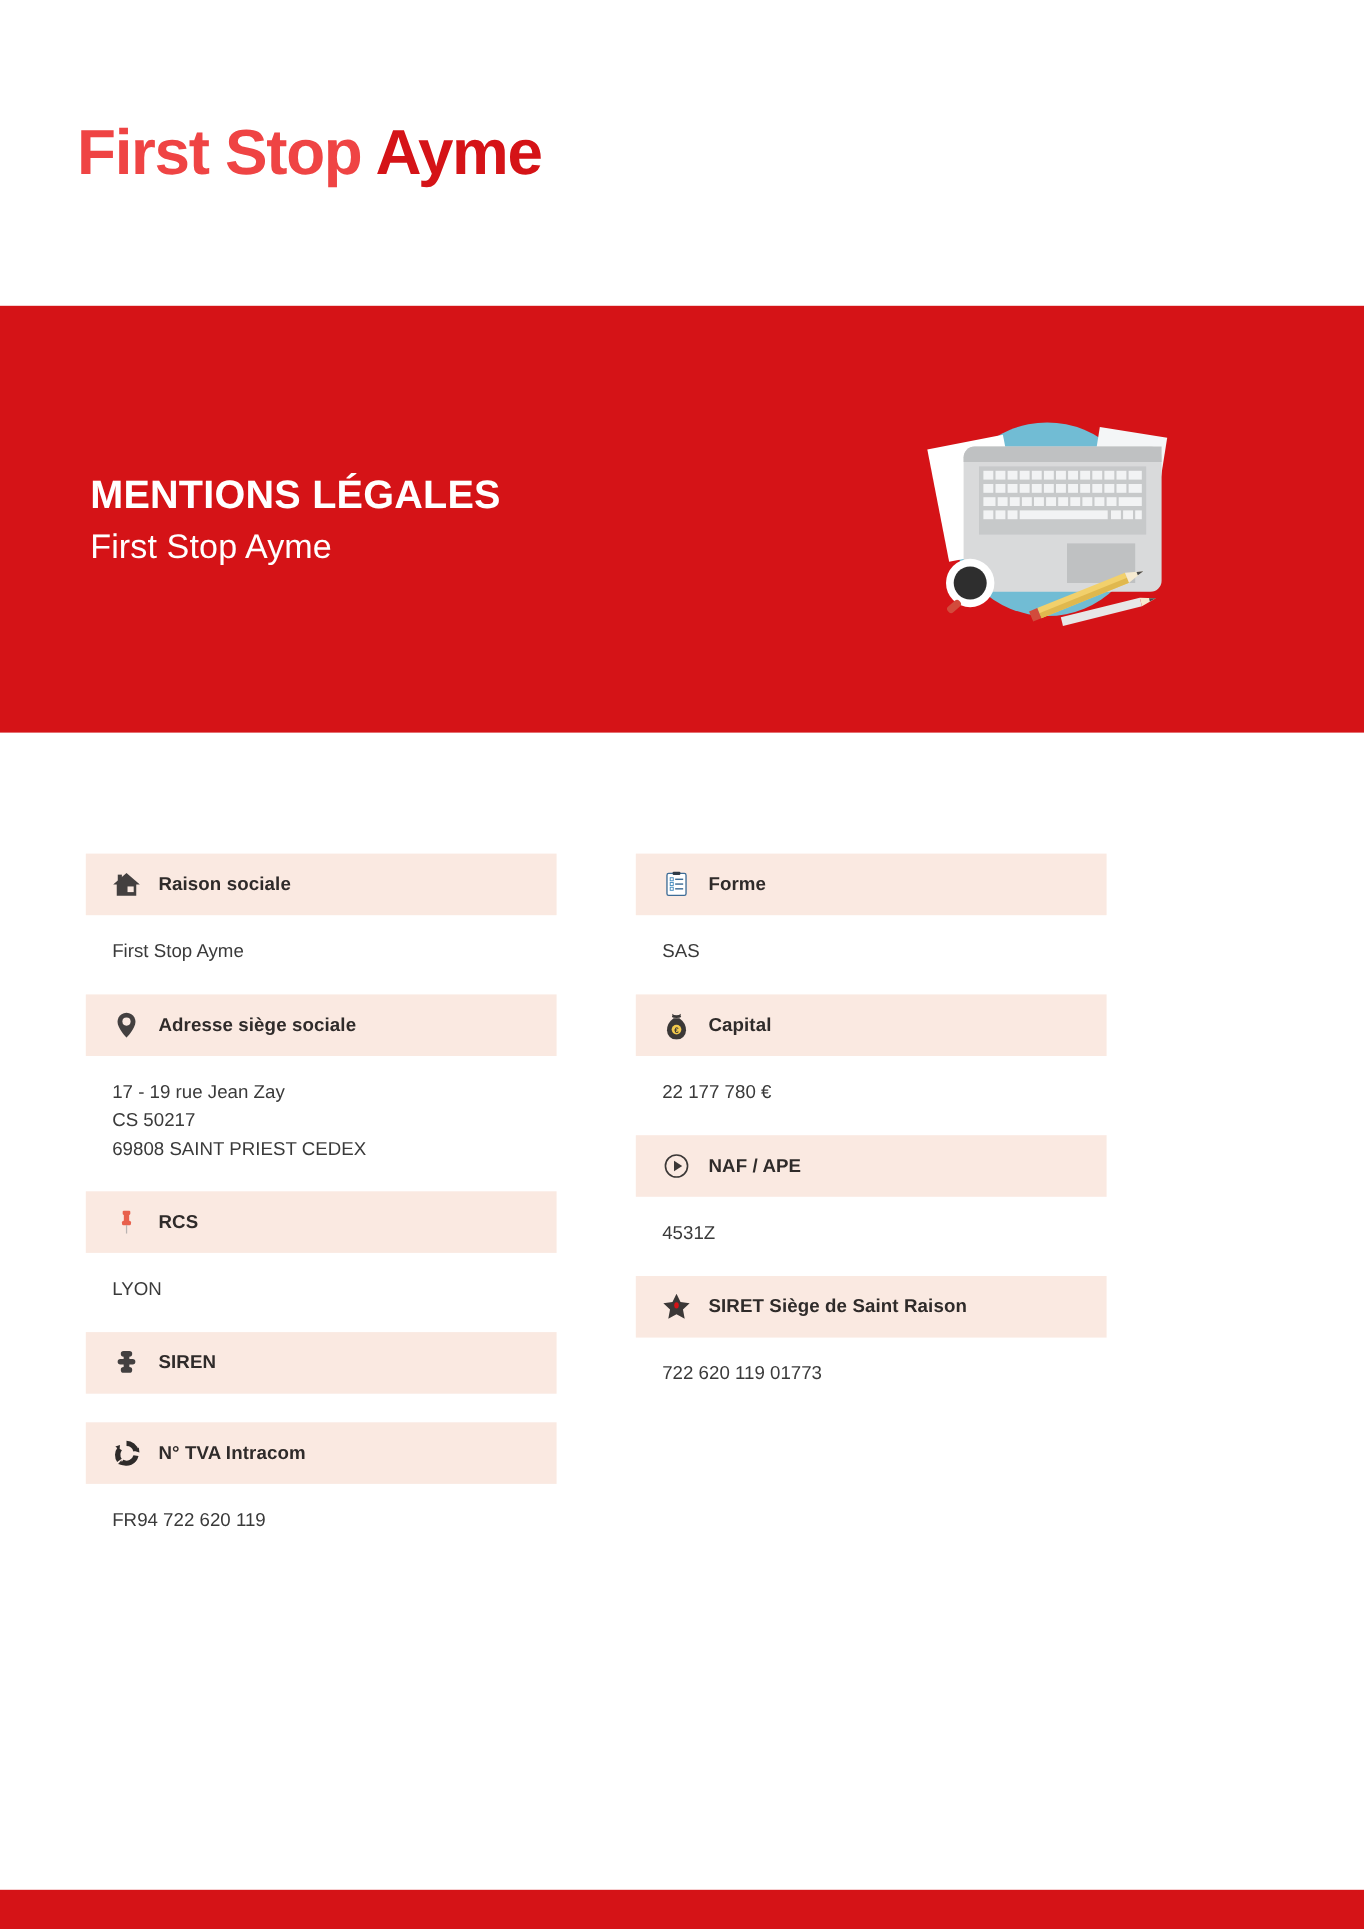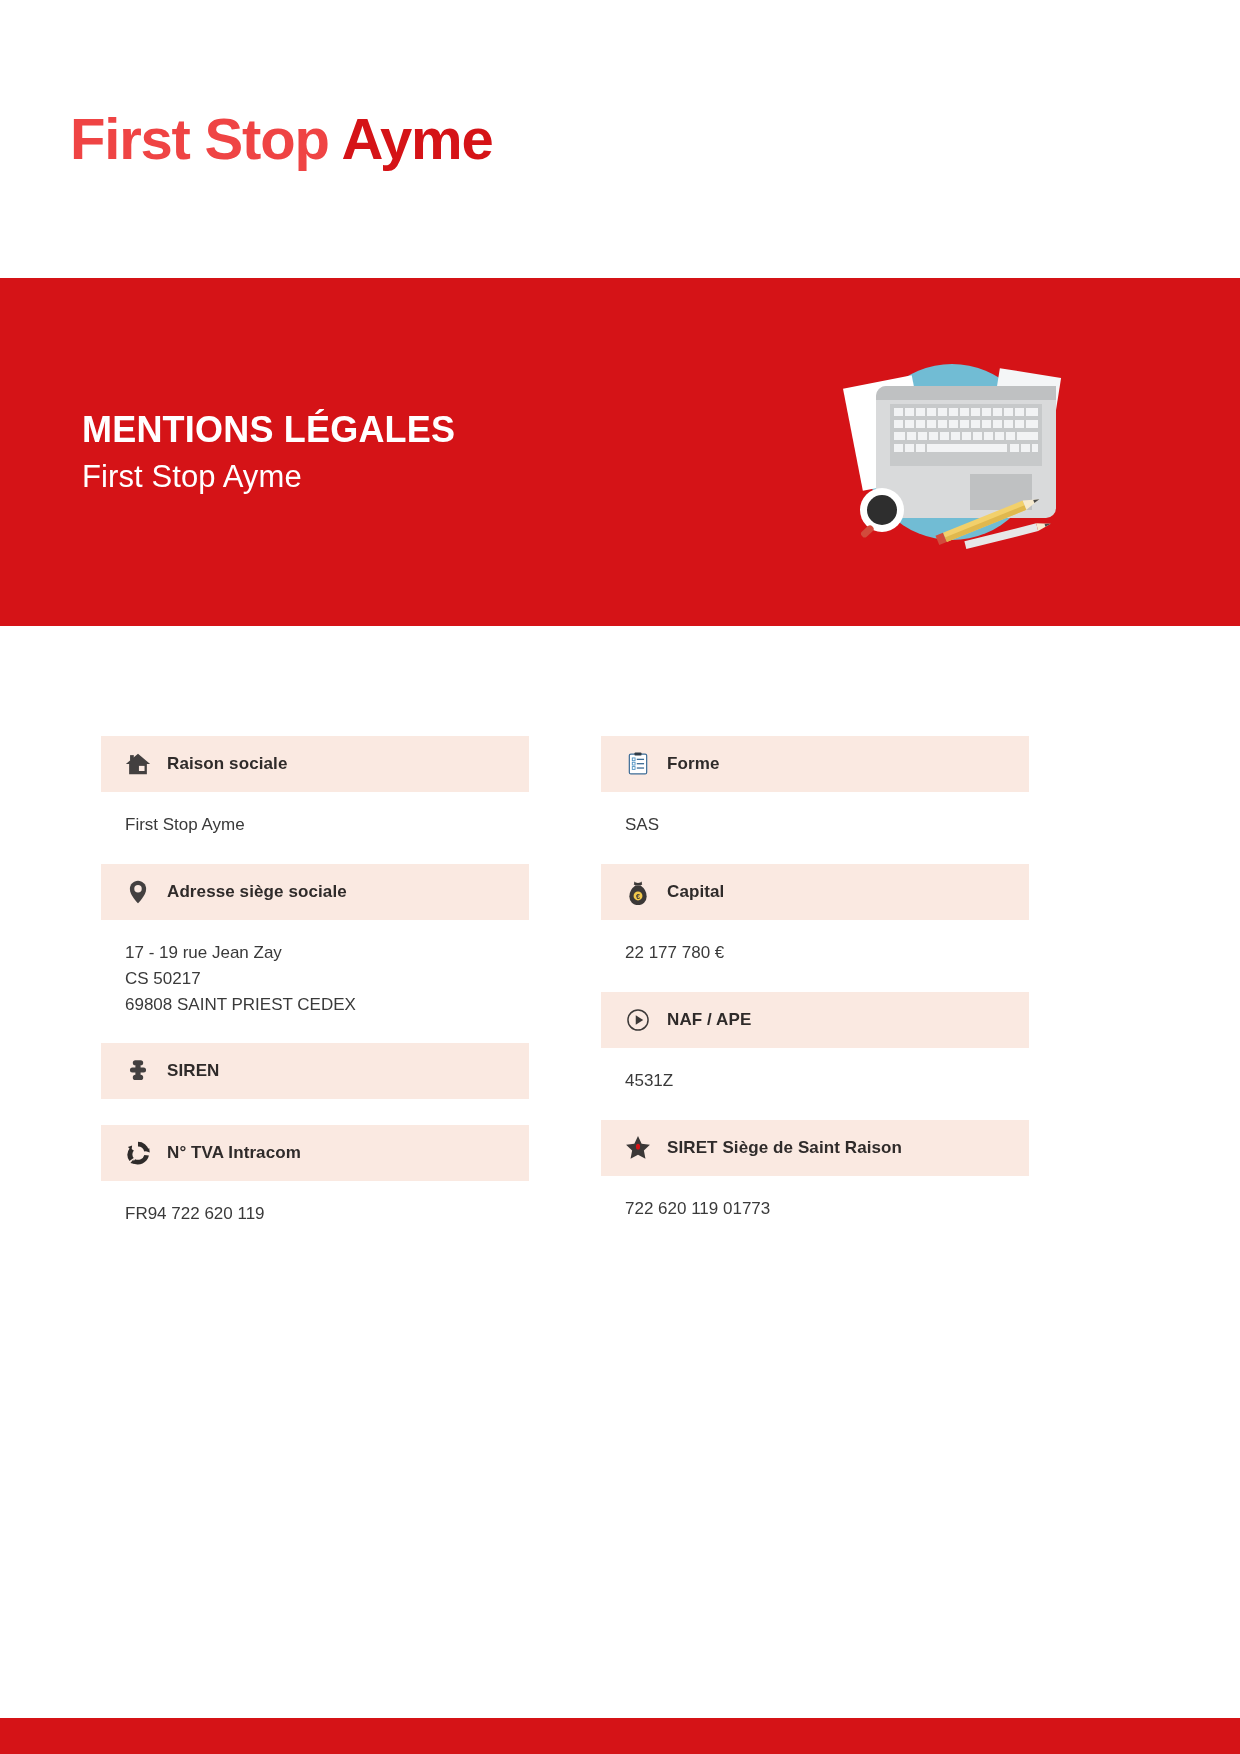--- a/index.html
+++ b/index.html
@@ -31,21 +31,21 @@
     line-height: 1;
     white-space: nowrap;
   }
   .brand-logo .brand-dark { color: #ef4444; }
   .brand-logo .brand-accent { color: #d51317; }
 
   
   .hero {
     position: relative;
     background: #d51317;
-    height: 348px;
+    height: 388px;
     padding: 0 0 0 82px;
     box-sizing: border-box;
     display: flex;
     flex-direction: column;
     justify-content: center;
     overflow: hidden;
   }
   .hero-title {
     color: #ffffff;
     font-size: 36px;
@@ -67,21 +67,21 @@
     right: 176px;
     top: 50%;
     transform: translateY(-50%);
     width: 240px;
     height: 220px;
     pointer-events: none;
   }
 
   
   .content {
-    padding: 110px 78px 0 101px;
+    padding: 110px 78px 0 78px;
     box-sizing: border-box;
   }
   .grid {
     display: grid;
     grid-template-columns: 428px 72px 428px;
     row-gap: 0;
   }
   .col-left  { grid-column: 1; }
   .col-right { grid-column: 3; }
 
@@ -267,20 +267,34 @@
               <circle cx="15" cy="11.2" r="4.3" fill="#fae9e1"></circle>
             </svg>
           </span>
           <span class="field-label">Adresse siège sociale</span>
         </div>
         <div class="field-value">17 - 19 rue Jean Zay
 CS 50217
 69808 SAINT PRIEST CEDEX</div>
       </div>
 
+      <div class="field">
+        <div class="field-head">
+          <span class="field-icon">
+            <svg viewBox="0 0 30 30" width="26" height="26" xmlns="http://www.w3.org/2000/svg">
+              <rect x="11" y="3" width="8" height="4.5" rx="1.2" fill="#e8604c"></rect>
+              <rect x="12.2" y="7" width="5.6" height="7" fill="#e8604c"></rect>
+              <rect x="10.3" y="13.6" width="9.4" height="4.6" rx="1.6" fill="#e8604c"></rect>
+              <rect x="14.4" y="18" width="1.3" height="9" fill="#b9b4b2"></rect>
+            </svg>
+          </span>
+          <span class="field-label">RCS</span>
+        </div>
+        <div class="field-value">LYON</div>
+      </div>
 
       <div class="field">
         <div class="field-head">
           <span class="field-icon">
             <svg viewBox="0 0 30 30" width="26" height="26" xmlns="http://www.w3.org/2000/svg">
               <path d="M12 2.5 h6 a3 3 0 0 1 0 6 v2.5 h3.4 a2.9 2.9 0 0 1 0 5.8 h-3.4 v2.6 a3 3 0 0 1 0 6 h-6 a3 3 0 0 1 0 -6 v-2.6 h-3.4 a2.9 2.9 0 0 1 0 -5.8 h3.4 v-2.5 a3 3 0 0 1 0 -6 z" fill="#434040"></path>
             </svg>
           </span>
           <span class="field-label">SIREN</span>
         </div>

